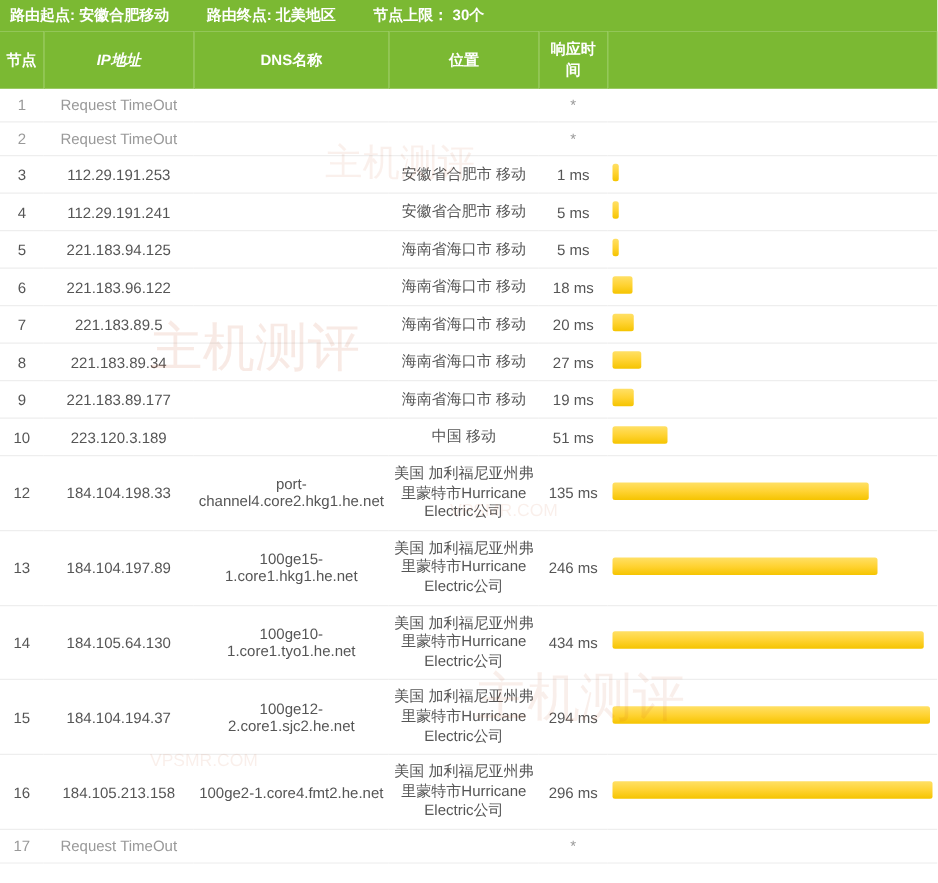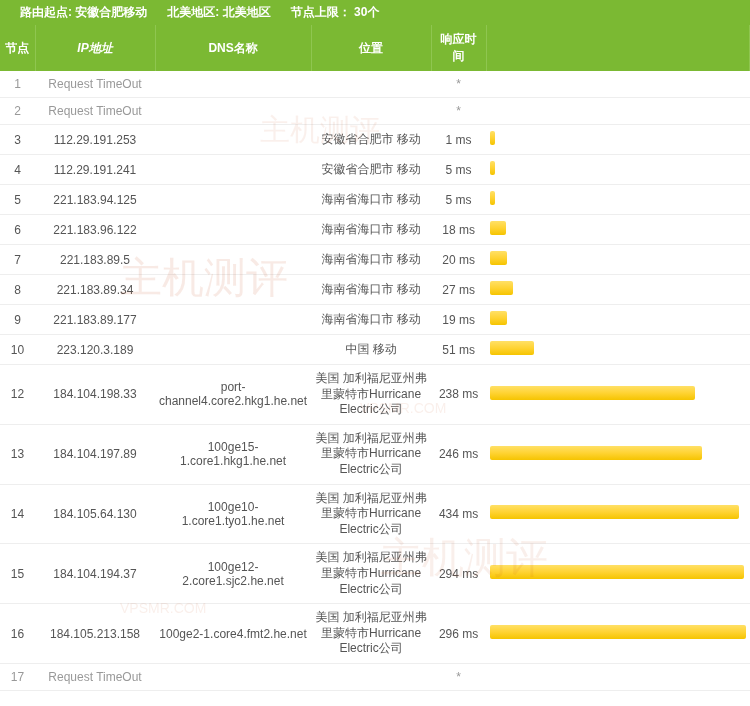--- a/index.html
+++ b/index.html
@@ -1,17 +1,17 @@
 <!DOCTYPE html>
 <html><head>
 <meta charset="utf-8">
 <style>
 * { margin: 0; padding: 0; box-sizing: border-box; }
 body { font-family: Arial, "Microsoft YaHei", sans-serif; font-size: 12px; background: #fff; width: 750px; position: relative; }
-.header-bar { background: #7bb933; color: #fff; padding: 4px 20px; font-size: 12px; display: flex; gap: 20px; }
+.header-bar { background: #7bb933; color: #fff; padding: 4px 8px; font-size: 12px; display: flex; gap: 30px; }
 .header-item { font-weight: bold; }
 table { width: 100%; border-collapse: collapse; }
 th { background: #7bb933; color: #fff; padding: 6px 4px; font-size: 12px; text-align: center; font-weight: bold; border-right: 1px solid #8fc650; }
 th.col-node { width: 35px; }
 th.col-ip { width: 120px; font-style: italic; }
 th.col-dns { width: 150px; }
 th.col-loc { width: 120px; }
 th.col-time { width: 55px; }
 th.col-bar { width: auto; }
 td { padding: 6px 4px; text-align: center; font-size: 12px; color: #555; border-bottom: 1px solid #eee; vertical-align: middle; }
@@ -28,21 +28,21 @@
 </style>
 </head>
 <body>
 
 <div class="header-bar">
   <span class="header-item">
     <span>路由起点:</span>
     <span>安徽合肥移动</span>
   </span>
   <span class="header-item">
-    <span>北美地区:</span>
+    <span>路由终点:</span>
     <span>北美地区</span>
   </span>
   <span class="header-item">
     <span>节点上限：</span>
     <span>30个</span>
   </span>
 </div>
 
 <table>
   <thead>
@@ -134,21 +134,21 @@
         <td></td>
         <td class="">中国 移动</td>
         <td>51 ms</td>
         <td class="bar-cell"><span class="bar" style="width:17.22972972972973%"></span></td>
       </tr>
       <tr>
         <td>12</td>
         <td>184.104.198.33</td>
         <td>port-channel4.core2.hkg1.he.net</td>
         <td class="multi-line">美国 加利福尼亚州弗里蒙特市Hurricane Electric公司</td>
-        <td>238 ms</td>
+        <td>135 ms</td>
         <td class="bar-cell"><span class="bar" style="width:80.4054054054054%"></span></td>
       </tr>
       <tr>
         <td>13</td>
         <td>184.104.197.89</td>
         <td>100ge15-1.core1.hkg1.he.net</td>
         <td class="multi-line">美国 加利福尼亚州弗里蒙特市Hurricane Electric公司</td>
         <td>246 ms</td>
         <td class="bar-cell"><span class="bar" style="width:83.1081081081081%"></span></td>
       </tr>

